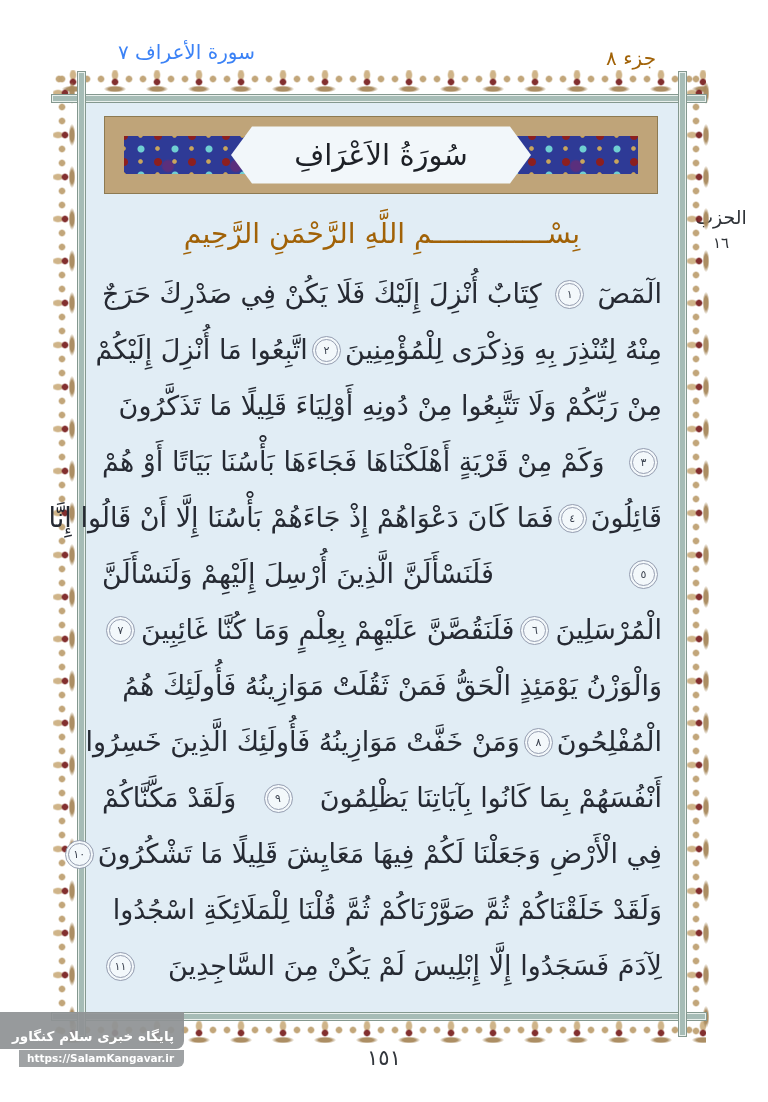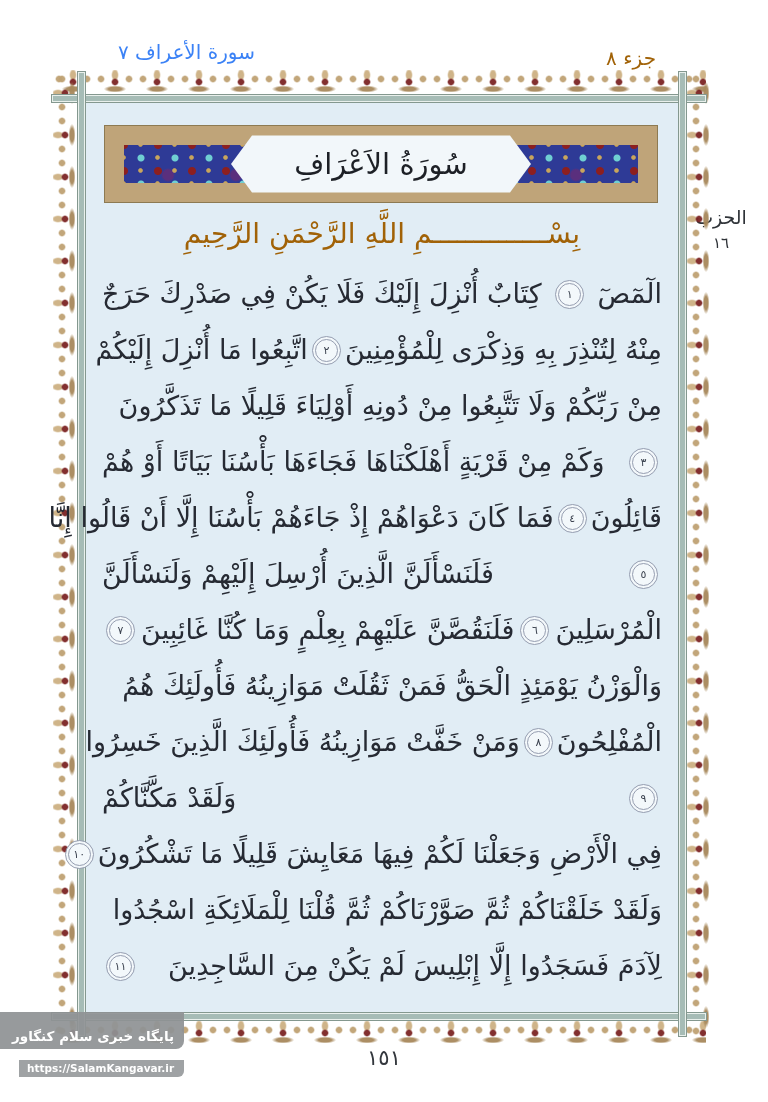--- a/index.html
+++ b/index.html
@@ -35,21 +35,21 @@
   .orn-v{width:24px;background-repeat:repeat-y;background-size:24px 42px;background-image:
      radial-gradient(circle at 12px 21px, #7c2424 2.5px, rgba(124,36,36,0) 4px),
      radial-gradient(circle at 9px 7px,  #bfa273 2.5px, rgba(191,162,115,0) 4px),
      radial-gradient(circle at 9px 35px, #bfa273 2.5px, rgba(191,162,115,0) 4px),
      radial-gradient(ellipse 10px 6px at 5px 21px,  #cdb183 40%, rgba(205,177,131,0) 65%),
      radial-gradient(ellipse 5px 16px at 19px 21px, #a8895c 40%, rgba(168,137,92,0) 70%);}
   .orn-left{left:53px;top:72px;height:964px;}
   .orn-right{left:687px;top:72px;height:964px;}
 
   
-  .banner{position:absolute;left:105px;top:126px;width:552px;height:76px;
+  .banner{position:absolute;left:105px;top:117px;width:552px;height:76px;
           background:#bfa479;box-shadow:0 0 0 1px #8d7a52;padding:19px;box-sizing:border-box;text-align:center;}
   .banner-field{position:relative;width:100%;height:100%;background-color:#2e3a96;background-image:
      radial-gradient(circle, #6fcfd2 3px, rgba(111,207,210,0) 4px),
      radial-gradient(circle, #8c1f1f 3.5px, rgba(140,31,31,0) 4.5px),
      radial-gradient(circle, #c9a55c 1.8px, rgba(201,165,92,0) 2.8px),
      radial-gradient(circle, #5a2f7d 5px, rgba(90,47,125,0) 7px);
      background-size:34px 26px,34px 26px,17px 13px,68px 52px;
      background-position:0 0,17px 13px,8px 6px,10px 4px;}
   .cartouche{position:absolute;left:50%;top:50%;transform:translate(-50%,-50%);
      width:300px;height:62px;background:#f2f7fa;
@@ -70,21 +70,21 @@
 
   
   .pagenum{position:absolute;left:0;top:1046px;width:768px;text-align:center;
            font-size:21px;color:#33373d;direction:rtl;}
 
   
   .wm{position:absolute;left:0;top:1012px;z-index:6;direction:rtl;}
   .wm-l1{background:rgba(143,146,148,.93);color:#fff;font-weight:bold;font-size:13.5px;
          padding:16px 10px 5px 12px;border-radius:0 0 8px 0;width:fit-content;direction:rtl;}
   .wm-l2{background:rgba(152,155,157,.93);color:#fff;font-weight:bold;font-size:10.5px;
-         padding:2px 10px 3px 8px;border-radius:0 0 6px 0;width:fit-content;margin-top:11px;
+         padding:2px 10px 3px 8px;border-radius:0 0 6px 0;width:fit-content;margin-top:1px;
          direction:ltr;font-family:"DejaVu Sans",sans-serif;}
 </style>
 </head>
 <body>
 
 <div class="page">
 
   <div class="run-left">سورة الأعراف ٧</div>
   <div class="run-right">جزء ٨</div>
 
@@ -148,20 +148,21 @@
       </div>
       <div class="line">
         <span class="t">وَالْوَزْنُ يَوْمَئِذٍ الْحَقُّ فَمَنْ ثَقُلَتْ مَوَازِينُهُ فَأُولَئِكَ هُمُ</span>
       </div>
       <div class="line">
         <span class="t">الْمُفْلِحُونَ</span>
         <span class="ayah">٨</span>
         <span class="t">وَمَنْ خَفَّتْ مَوَازِينُهُ فَأُولَئِكَ الَّذِينَ خَسِرُوا</span>
       </div>
       <div class="line">
+        <span class="t">أَنْفُسَهُمْ بِمَا كَانُوا بِآيَاتِنَا يَظْلِمُونَ</span>
         <span class="ayah">٩</span>
         <span class="t">وَلَقَدْ مَكَّنَّاكُمْ</span>
       </div>
       <div class="line">
         <span class="t">فِي الْأَرْضِ وَجَعَلْنَا لَكُمْ فِيهَا مَعَايِشَ قَلِيلًا مَا تَشْكُرُونَ</span>
         <span class="ayah">١٠</span>
       </div>
       <div class="line">
         <span class="t">وَلَقَدْ خَلَقْنَاكُمْ ثُمَّ صَوَّرْنَاكُمْ ثُمَّ قُلْنَا لِلْمَلَائِكَةِ اسْجُدُوا</span>
       </div>

